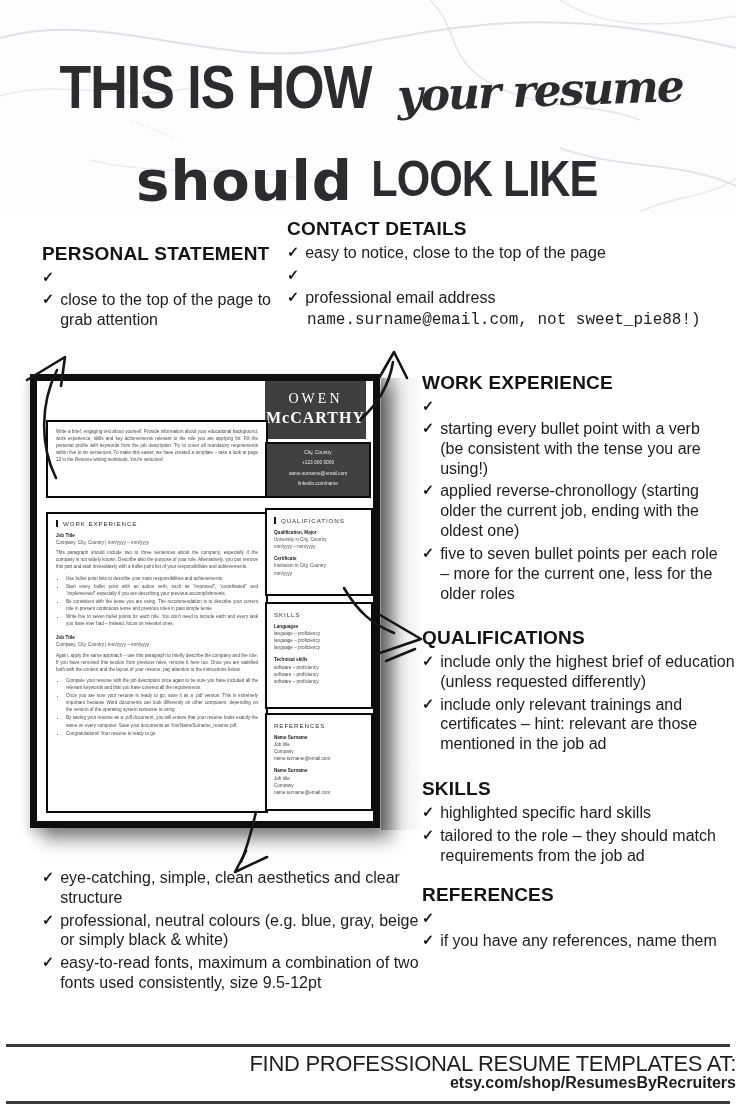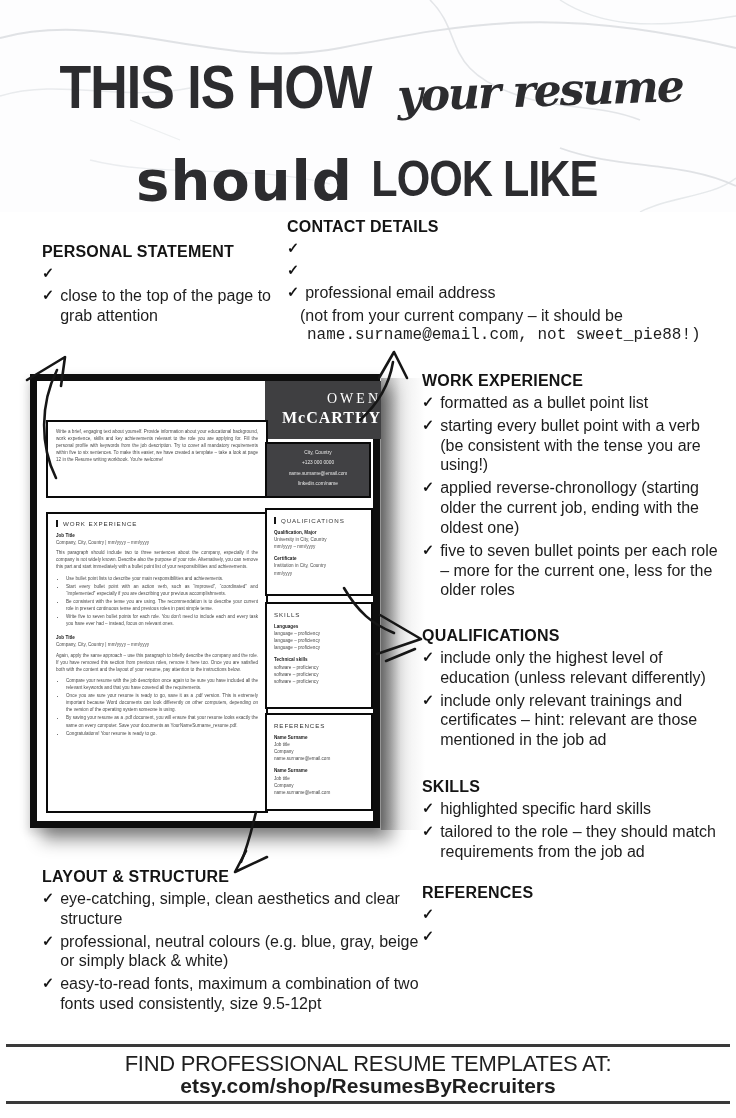--- a/index.html
+++ b/index.html
@@ -12,35 +12,35 @@
   .title-row{position:absolute;left:0;width:736px;text-align:center;white-space:nowrap;color:#2c2c2f;}
   .row1{top:56px;}
   .row2{top:148px;}
   .t-cond{font-family:"Liberation Sans",sans-serif;font-weight:700;font-size:54px;letter-spacing:-1px;display:inline-block;transform:scale(.96,1.12);}
   .t-cond2{font-family:"Liberation Sans",sans-serif;font-weight:700;font-size:44px;letter-spacing:-1px;display:inline-block;transform:scale(.98,1.12);vertical-align:6px;}
   .t-script{font-family:"DejaVu Serif",serif;font-style:italic;font-weight:700;font-size:44px;letter-spacing:-2px;display:inline-block;margin-left:14px;transform:rotate(-2deg);}
   .t-should{font-family:"DejaVu Sans",sans-serif;font-weight:800;font-size:56px;letter-spacing:1px;display:inline-block;margin-right:12px;}
 
   
   .note{position:absolute;}
-  .note h3{margin:0 0 3px 0;font-size:16px;font-weight:700;letter-spacing:.2px;color:#141414;}
+  .note h3{margin:0 0 3px 0;font-size:19px;font-weight:700;letter-spacing:.2px;color:#141414;}
   .item{display:flex;gap:6px;font-size:16px;line-height:1.24;margin-bottom:3px;color:#1d1d1d;}
   .check{flex:0 0 auto;font-weight:700;font-size:14.5px;padding-top:1px;color:#141414;}
   .note-sub{font-size:16px;line-height:1.24;color:#1d1d1d;}
   .pl1{padding-left:13px;}
   .pl2{padding-left:20px;font-family:Liberation Mono, monospace;}
 
   
   .resume{position:absolute;left:30px;top:374px;width:336px;height:440px;background:#fff;
           border:7px solid #0e0e0e;box-shadow:12px 12px 16px rgba(0,0,0,.42),-2px 5px 9px rgba(0,0,0,.16);}
   .resume-shadow{position:absolute;left:381px;top:378px;width:44px;height:452px;
           background:linear-gradient(90deg,rgba(30,30,30,.34),rgba(110,110,110,.12) 45%,rgba(255,255,255,0));}
   .rbox{position:absolute;box-sizing:border-box;border:2.5px solid #0a0a0a;background:#fff;overflow:hidden;}
-  .name-box{position:absolute;left:228px;top:0;width:116px;height:58px;background:#3f3f41;color:#ffffff;
-            text-align:right;font-family:"Liberation Serif",serif;}
+  .name-box{position:absolute;left:228px;top:0;width:101px;height:58px;background:#3f3f41;color:#ffffff;
+            text-align:center;font-family:"Liberation Serif",serif;}
   .name-first{font-size:14px;letter-spacing:3px;margin-top:10px;}
   .name-last{font-size:16px;font-weight:700;letter-spacing:1px;margin-top:2px;}
   .profile-box{left:9px;top:39px;width:222px;height:78px;padding:6px 8px;}
   .contact-box{left:228px;top:61px;width:106px;height:56px;background:#414144;color:#e8e8e8;text-align:center;padding-top:4px;}
   .contact-box .cl{font-size:4.8px;line-height:2.15;}
   .we-box{left:9px;top:131px;width:222px;height:301px;padding:6px 8px;}
   .qual-box{left:228px;top:127px;width:108px;height:88px;padding:7px 7px;}
   .skills-box{left:228px;top:221px;width:108px;height:107px;padding:7px 7px;}
   .ref-box{left:228px;top:332px;width:108px;height:98px;padding:7px 7px;}
   .rsec-head{font-size:6.2px;letter-spacing:.9px;color:#333;margin-bottom:5px;}
@@ -56,23 +56,23 @@
   .rentry{margin-bottom:5px;}
 
   
   .arrows{position:absolute;left:0;top:0;pointer-events:none;}
   .arrows path,.arrows polyline{stroke:#161616;stroke-width:2.6;fill:none;stroke-linecap:round;stroke-linejoin:round;}
 
   
   .fline{position:absolute;left:6px;right:6px;height:3px;background:#3a3a3a;}
   .fl1{top:1044px;}
   .fl2{top:1101px;}
-  .ftext{position:absolute;left:0;width:736px;text-align:center;color:#1f1f1f;}
+  .ftext{position:absolute;left:0;width:736px;text-align:right;color:#1f1f1f;}
   .ft1{top:1051px;font-size:22px;letter-spacing:-.3px;}
-  .ft2{top:1074px;font-size:21px;font-weight:700;}
+  .ft2{top:1074px;font-size:16px;font-weight:700;}
 </style>
 </head>
 <body>
 
 <div class="canvas">
 
   <div class="header">
     <svg width="736" height="212" viewBox="0 0 736 212">
       <path d="M0,38 C110,8 220,72 340,48 C470,22 560,6 736,48" stroke="#d8dbde" stroke-width="2" fill="none" opacity=".8"></path>
       <path d="M430,0 C465,34 440,70 520,96 C560,110 600,104 640,120" stroke="#dcdfe2" stroke-width="1.6" fill="none" opacity=".8"></path>
@@ -101,29 +101,29 @@
     <div class="item">
       <span class="check">✓</span>
       <div>close to the top of the page to grab attention</div>
     </div>
   </div>
 
   <div class="note" style="left:287px;top:218px;width:446px;">
     <h3>CONTACT DETAILS</h3>
     <div class="item">
       <span class="check">✓</span>
+      <div>easy to notice, close to the top of the page</div>
     </div>
     <div class="item">
       <span class="check">✓</span>
     </div>
     <div class="item">
       <span class="check">✓</span>
       <div>professional email address</div>
     </div>
-    <div class="note-sub pl1">(not from your current company – it should be</div>
     <div class="note-sub pl2">name.surname@email.com,  not sweet_pie88!)</div>
   </div>
 
   <div class="resume-shadow"></div>
 
   <div class="resume">
     <div class="name-box">
       <div class="name-first">OWEN</div>
       <div class="name-last">McCARTHY</div>
     </div>
@@ -209,41 +209,40 @@
         <div class="t">Company</div>
         <div class="t">name.surname@email.com</div>
       </div>
     </div>
   </div>
 
   <div class="note" style="left:422px;top:372px;width:302px;">
     <h3>WORK EXPERIENCE</h3>
     <div class="item">
       <span class="check">✓</span>
-      <div>formatted as a bullet point list</div>
     </div>
     <div class="item">
       <span class="check">✓</span>
       <div>starting every bullet point with a verb (be consistent with the tense you are using!)</div>
     </div>
     <div class="item">
       <span class="check">✓</span>
       <div>applied reverse-chronollogy (starting older the current job, ending with the oldest one)</div>
     </div>
     <div class="item">
       <span class="check">✓</span>
       <div>five to seven bullet points per each role – more for the current one, less for the older roles</div>
     </div>
   </div>
 
   <div class="note" style="left:422px;top:627px;width:314px;">
     <h3>QUALIFICATIONS</h3>
     <div class="item">
       <span class="check">✓</span>
-      <div>include only the highest level of education (unless relevant differently)</div>
+      <div>include only the highest brief of education (unless requested differently)</div>
     </div>
     <div class="item">
       <span class="check">✓</span>
       <div>include only relevant trainings and certificates –  hint: relevant are those mentioned in the job ad</div>
     </div>
   </div>
 
   <div class="note" style="left:422px;top:778px;width:302px;">
     <h3>SKILLS</h3>
     <div class="item">
@@ -256,25 +255,25 @@
     </div>
   </div>
 
   <div class="note" style="left:422px;top:884px;width:314px;">
     <h3>REFERENCES</h3>
     <div class="item">
       <span class="check">✓</span>
     </div>
     <div class="item">
       <span class="check">✓</span>
+      <div>if you have any references, name them</div>
     </div>
   </div>
 
   <div class="note" style="left:42px;top:868px;width:378px;">
-    <h3>LAYOUT &amp; STRUCTURE</h3>
     <div class="item">
       <span class="check">✓</span>
       <div>eye-catching, simple, clean aesthetics and clear structure</div>
     </div>
     <div class="item">
       <span class="check">✓</span>
       <div>professional, neutral colours (e.g. blue, gray, beige or simply black &amp; white)</div>
     </div>
     <div class="item">
       <span class="check">✓</span>

